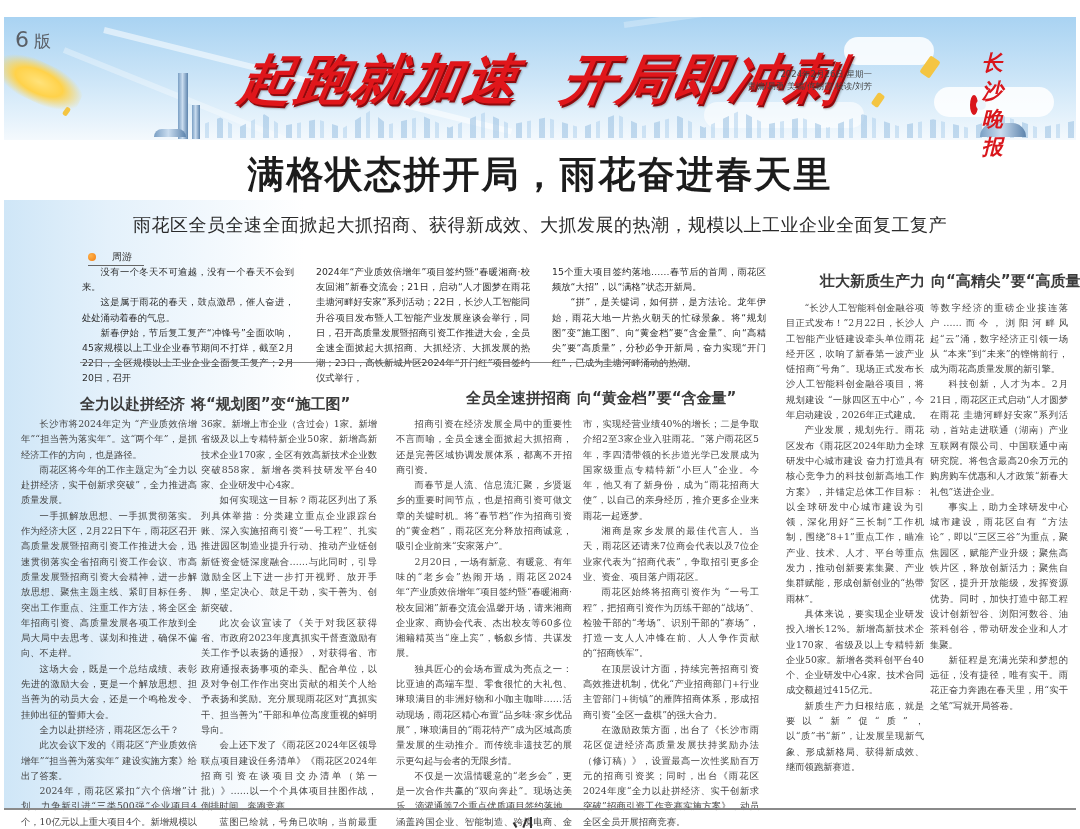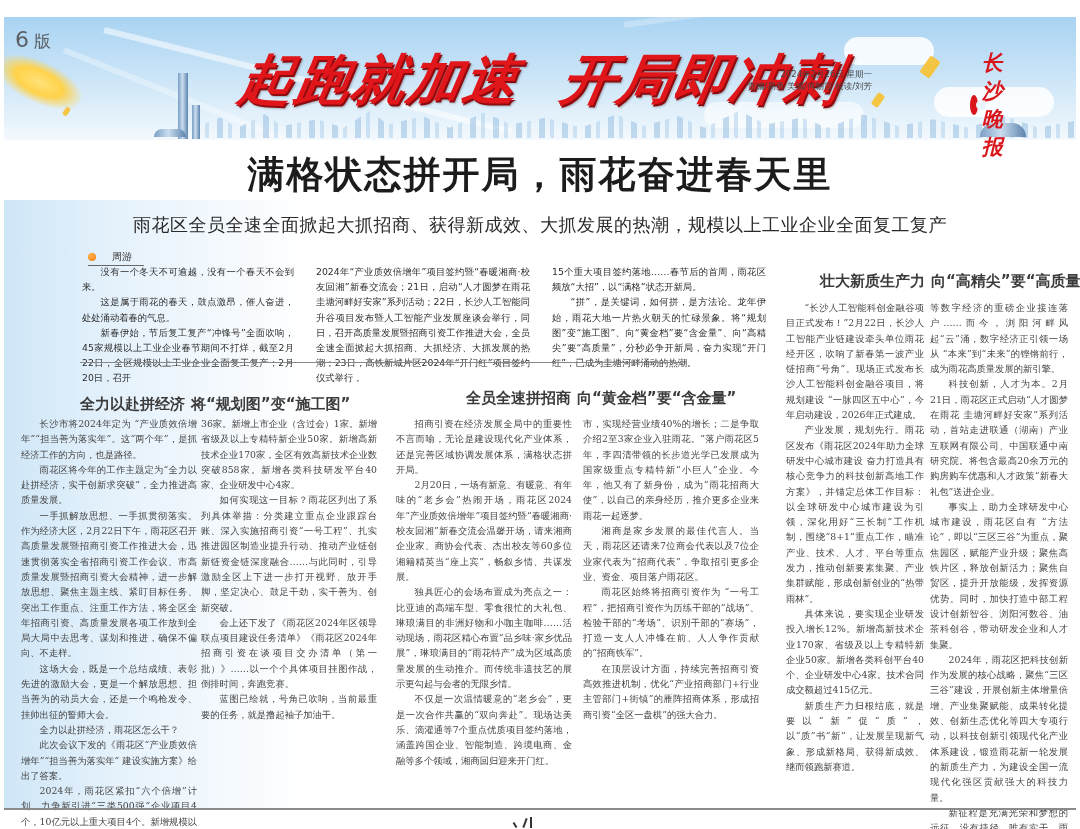--- a/index.html
+++ b/index.html
@@ -190,57 +190,59 @@
     <p>雨花区将今年的工作主题定为“全力以赴拼经济，实干创新求突破”，全力推进高质量发展。</p>
     <p>一手抓解放思想、一手抓贯彻落实。作为经济大区，2月22日下午，雨花区召开高质量发展暨招商引资工作推进大会，迅速贯彻落实全省招商引资工作会议、市高质量发展暨招商引资大会精神，进一步解放思想、聚焦主题主线、紧盯目标任务、突出工作重点、注重工作方法，将全区全年招商引资、高质量发展各项工作放到全局大局中去思考、谋划和推进，确保不偏向、不走样。</p>
     <p>这场大会，既是一个总结成绩、表彰先进的激励大会，更是一个解放思想、担当善为的动员大会，还是一个鸣枪发令、挂帅出征的誓师大会。</p>
     <p>全力以赴拼经济，雨花区怎么干？</p>
     <p>此次会议下发的《雨花区“产业质效倍增年”“担当善为落实年” 建设实施方案》给出了答案。</p>
     <p>2024年，雨花区紧扣“六个倍增”计划，力争新引进“三类500强”企业项目4个，10亿元以上重大项目4个。新增规模以上工业企业25家、规模以上服务业企业</p>
   </div>
   <div class="col" style="left:201px; top:416px; width:176px;">
     <p class="noindent">36家。新增上市企业（含过会）1家。新增省级及以上专精特新企业50家。新增高新技术企业170家，全区有效高新技术企业数突破858家。新增各类科技研发平台40家、企业研发中心4家。</p>
     <p>如何实现这一目标？雨花区列出了系列具体举措：分类建立重点企业跟踪台账、深入实施招商引资“一号工程”、扎实推进园区制造业提升行动、推动产业链创新链资金链深度融合……与此同时，引导激励全区上下进一步打开视野、放开手脚，坚定决心、鼓足干劲，实干善为、创新突破。</p>
+    <p>此次会议宣读了《关于对我区获得省、市政府2023年度真抓实干督查激励有关工作予以表扬的通报》，对获得省、市政府通报表扬事项的牵头、配合单位，以及对争创工作作出突出贡献的相关个人给予表扬和奖励。充分展现雨花区对“真抓实干、担当善为”干部和单位高度重视的鲜明导向。</p>
     <p>会上还下发了《雨花区2024年区领导联点项目建设任务清单》《雨花区2024年招商引资在谈项目交办清单（第一批）》……以一个个具体项目挂图作战，倒排时间，奔跑竞赛。</p>
     <p>蓝图已绘就，号角已吹响，当前最重要的任务，就是撸起袖子加油干。</p>
   </div>
 
   <div class="sec-title" style="left:466px; top:389px;">
     <span>全员全速拼招商</span><span class="b">向“黄金档”要“含金量”</span>
   </div>
   <div class="col" style="left:396px; top:416px; width:176px;">
-    <p>招商引资在经济发展全局中的重要性不言而喻，无论是建设现代化产业体系，还是完善区域协调发展体系，满格状态拼开局。</p>
+    <p>招商引资在经济发展全局中的重要性不言而喻，全员全速全面掀起大抓招商，还是完善区域协调发展体系，都离不开招商引资。</p>
+    <p>而春节是人流、信息流汇聚，乡贤返乡的重要时间节点，也是招商引资可做文章的关键时机。将“春节档”作为招商引资的“黄金档”，雨花区充分释放招商诚意，吸引企业前来“安家落户”。</p>
     <p>2月20日，一场有新意、有暖意、有年味的“老乡会”热闹开场，雨花区2024年“产业质效倍增年”项目签约暨“春暖湘商·校友回湘”新春交流会温馨开场，请来湘商企业家、商协会代表、杰出校友等60多位湘籍精英当“座上宾”，畅叙乡情、共谋发展。</p>
     <p>独具匠心的会场布置成为亮点之一：比亚迪的高端车型、零食很忙的大礼包、琳琅满目的非洲好物和小咖主咖啡……活动现场，雨花区精心布置“品乡味·家乡优品展”，琳琅满目的“雨花特产”成为区域高质量发展的生动推介。而传统非遗技艺的展示更勾起与会者的无限乡情。</p>
     <p>不仅是一次温情暖意的“老乡会”，更是一次合作共赢的“双向奔赴”。现场达美乐、滴灌通等7个重点优质项目签约落地，涵盖跨国企业、智能制造、跨境电商、金融等多个领域，湘商回归迎来开门红。</p>
 
   </div>
   <div class="col" style="left:583px; top:416px; width:176px;">
     <p class="noindent">市，实现经营业绩40%的增长；二是争取介绍2至3家企业入驻雨花。”落户雨花区5年，李四清带领的长步道光学已发展成为国家级重点专精特新“小巨人”企业。今年，他又有了新身份，成为“雨花招商大使”，以自己的亲身经历，推介更多企业来雨花一起逐梦。</p>
     <p>湘商是家乡发展的最佳代言人。当天，雨花区还请来7位商会代表以及7位企业家代表为“招商代表”，争取招引更多企业、资金、项目落户雨花区。</p>
     <p>雨花区始终将招商引资作为 “一号工程”，把招商引资作为历练干部的“战场”、检验干部的“考场”、识别干部的“赛场”，打造一支人人冲锋在前、人人争作贡献的“招商铁军”。</p>
     <p>在顶层设计方面，持续完善招商引资高效推进机制，优化“产业招商部门+行业主管部门+街镇”的雁阵招商体系，形成招商引资“全区一盘棋”的强大合力。</p>
+    <p>在激励政策方面，出台了《长沙市雨花区促进经济高质量发展扶持奖励办法（修订稿）》，设置最高一次性奖励百万元的招商引资奖；同时，出台《雨花区2024年度“全力以赴拼经济、实干创新求突破”招商引资工作竞赛实施方案》，动员全区全员开展招商竞赛。</p>
 
   </div>
 
   <div class="sec-title" style="left:820px; top:272px;">
     <span>壮大新质生产力</span><span class="b">向“高精尖”要“高质量”</span>
   </div>
   <div class="col" style="left:786px; top:300px; width:138px;">
     <p>“长沙人工智能科创金融谷项目正式发布！”2月22日，长沙人工智能产业链建设牵头单位雨花经开区，吹响了新春第一波产业链招商“号角”。现场正式发布长沙人工智能科创金融谷项目，将规划建设 “一脉四区五中心”，今年启动建设，2026年正式建成。</p>
     <p>产业发展，规划先行。雨花区发布《雨花区2024年助力全球研发中心城市建设 奋力打造具有核心竞争力的科技创新高地工作方案》，并锚定总体工作目标：以全球研发中心城市建设为引领，深化用好“三长制”工作机制，围绕“8+1”重点工作，瞄准产业、技术、人才、平台等重点发力，推动创新要素集聚、产业集群赋能，形成创新创业的“热带雨林”。</p>
     <p>具体来说，要实现企业研发投入增长12%。新增高新技术企业170家、省级及以上专精特新企业50家。新增各类科创平台40个、企业研发中心4家。技术合同成交额超过415亿元。</p>
     <p>新质生产力归根结底，就是要以“新”促“质”，以“质”书“新”，让发展呈现新气象、形成新格局、获得新成效、继而领跑新赛道。</p>
 
   </div>
   <div class="col" style="left:930px; top:300px; width:138px;">
     <p class="noindent">等数字经济的重磅企业接连落户……而今，浏阳河畔风起“云”涌，数字经济正引领一场从 “本来”到“未来”的铿锵前行，成为雨花高质量发展的新引擎。</p>
     <p>科技创新，人才为本。2月21日，雨花区正式启动“人才圆梦在雨花 圭塘河畔好安家”系列活动，首站走进联通（湖南）产业互联网有限公司、中国联通中南研究院。将包含最高20余万元的购房购车优惠和人才政策“新春大礼包”送进企业。</p>
     <p>事实上，助力全球研发中心城市建设，雨花区自有 “方法论”，即以“三区三谷”为重点，聚焦园区，赋能产业升级；聚焦高铁片区，释放创新活力；聚焦自贸区，提升开放能级，发挥资源优势。同时，加快打造中部工程设计创新智谷、浏阳河数谷、油茶科创谷，带动研发企业和人才集聚。</p>
-    <p>2024年，雨花区把科技创新作为发展的核心战略，聚焦“三区三谷”建设，开展创新主体增量倍增、产业集聚赋能、成果转化提效、创新生态优化等四大专项行动，以科技创新引领现代化产业体系建设，锻造雨花新一轮发展的新质生产力，为建设全国一流现代化强区贡献强大的科技力量。</p>
     <p>新征程是充满光荣和梦想的远征，没有捷径，唯有实干。雨花正奋力奔跑在春天里，用“实干之笔”写就开局答卷。</p>
   </div>
 
   <div class="bottom-rule"></div>
   <div class="footer-frag">
     <span style="left:14px;top:6px;height:6px;transform:rotate(-30deg);"></span>
     <span style="left:24px;top:2px;height:10px;transform:rotate(20deg);"></span>
     <span style="left:30px;top:1px;height:11px;"></span>
   </div>
 </div>

